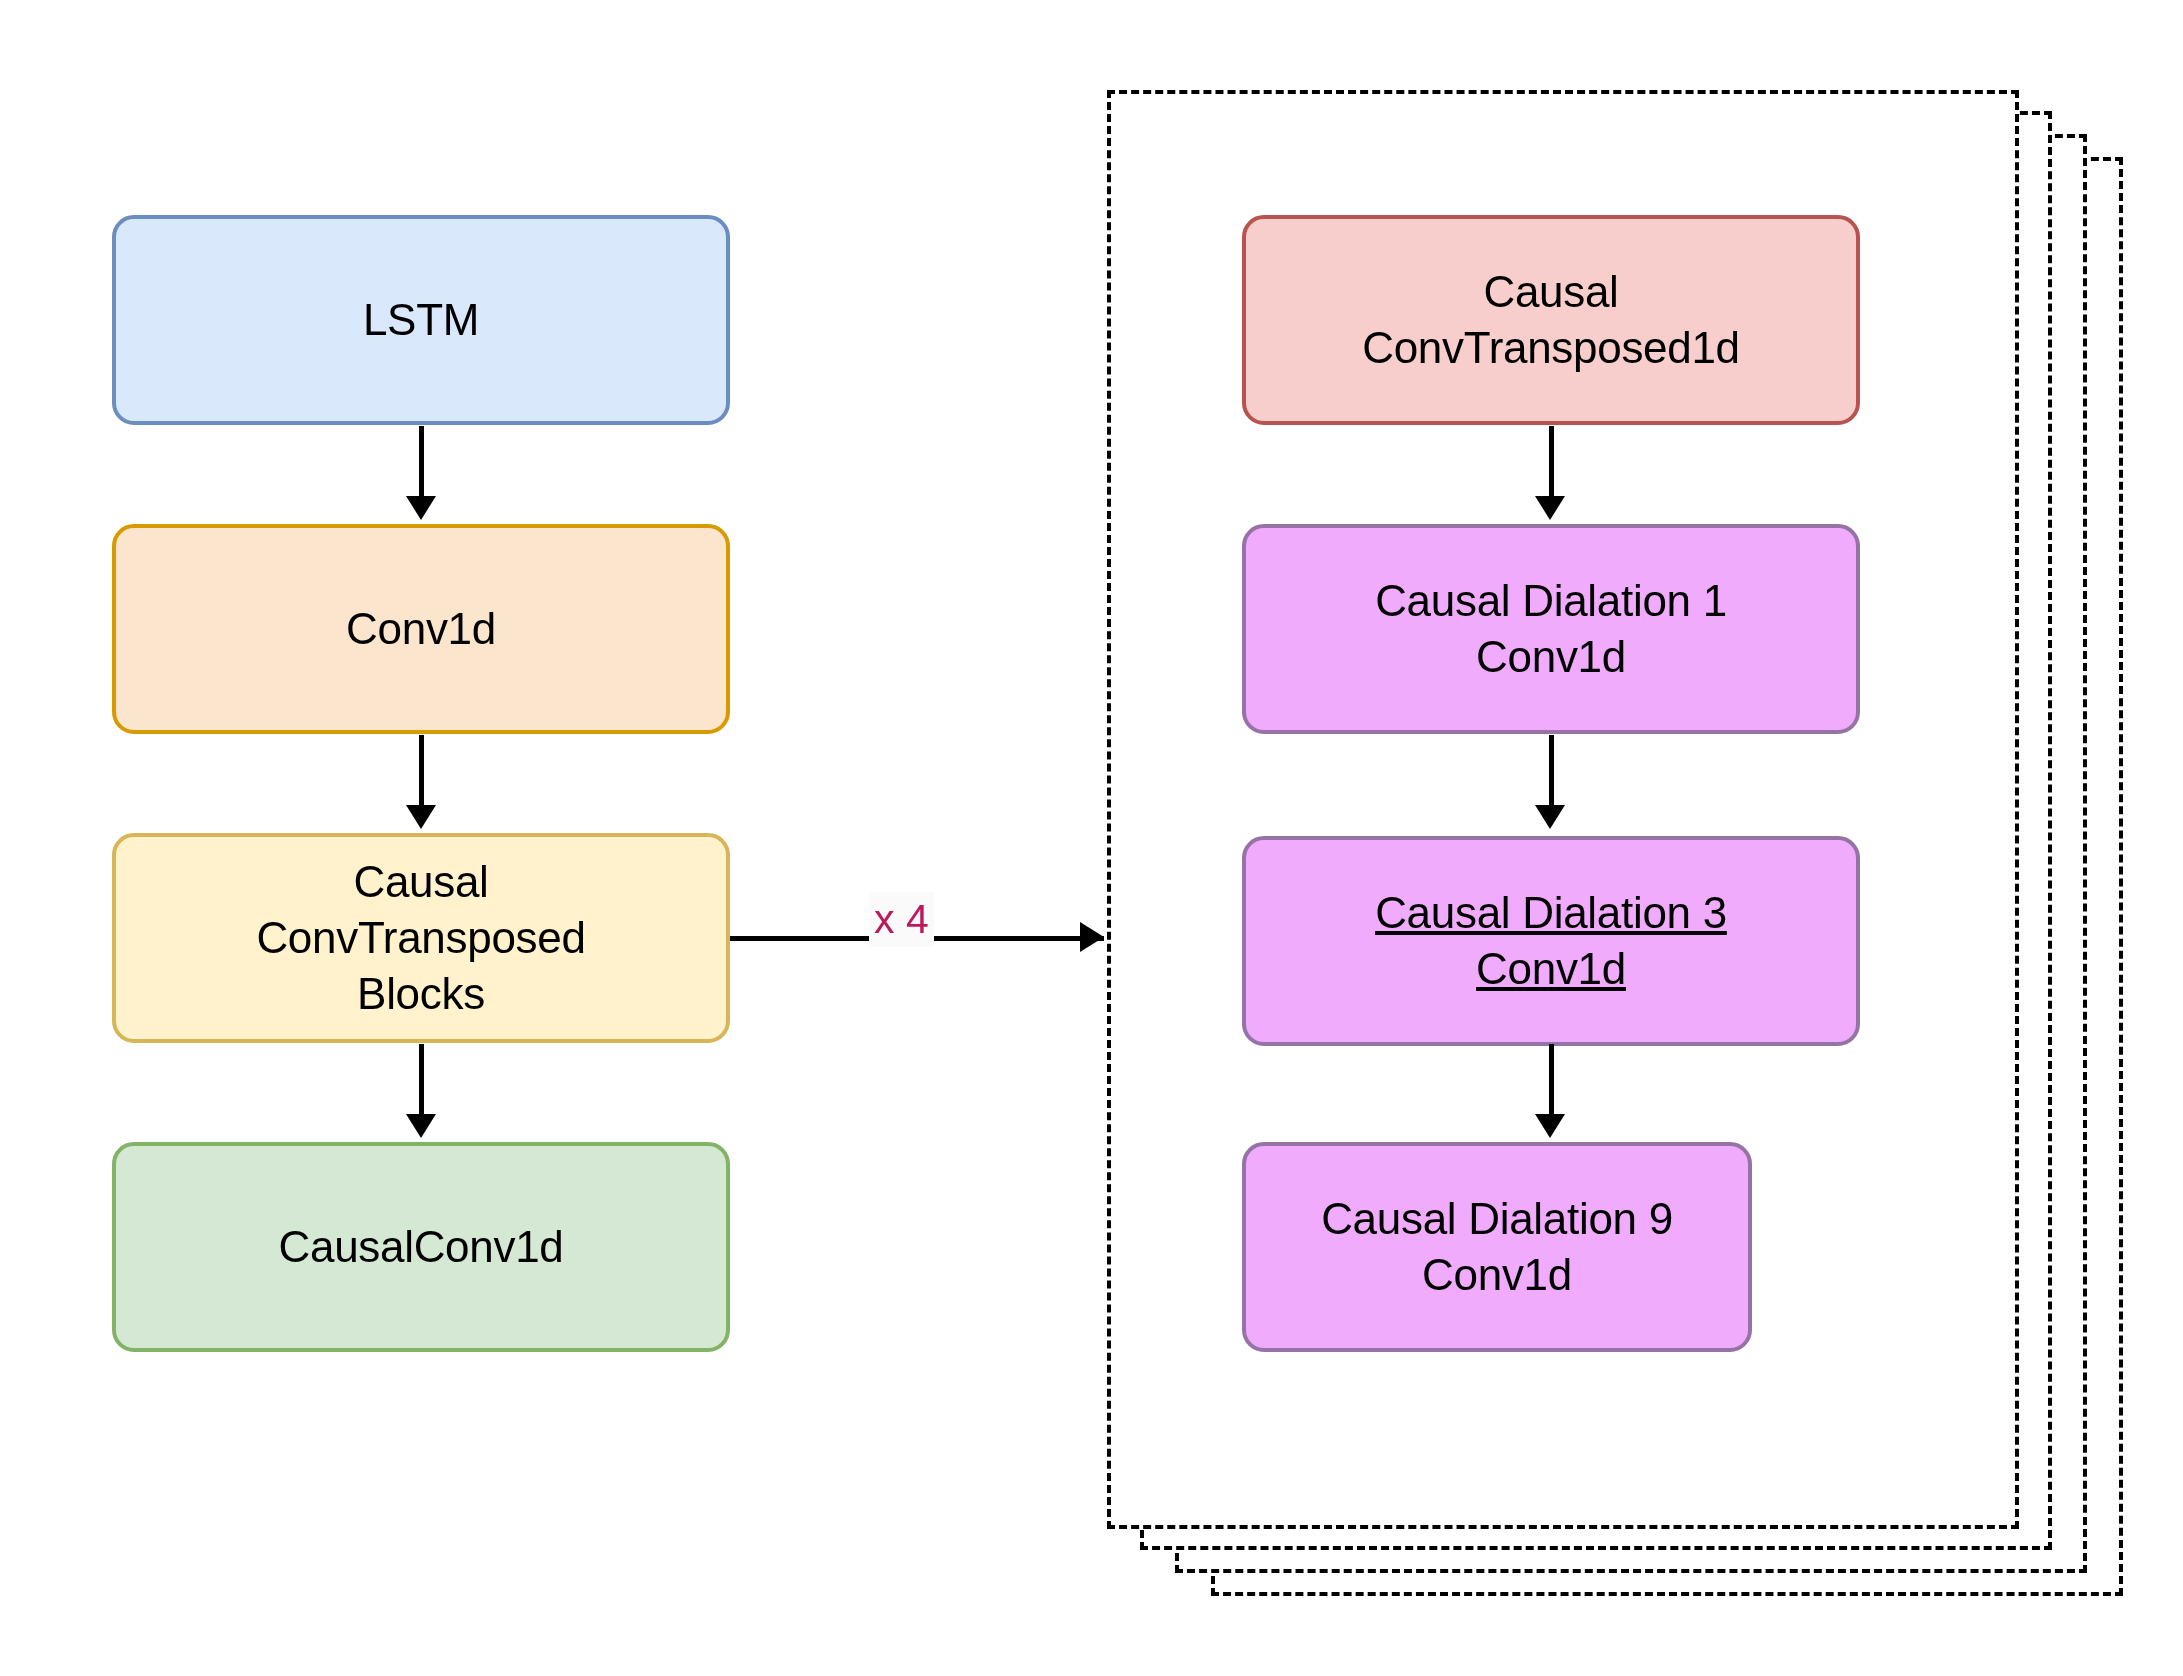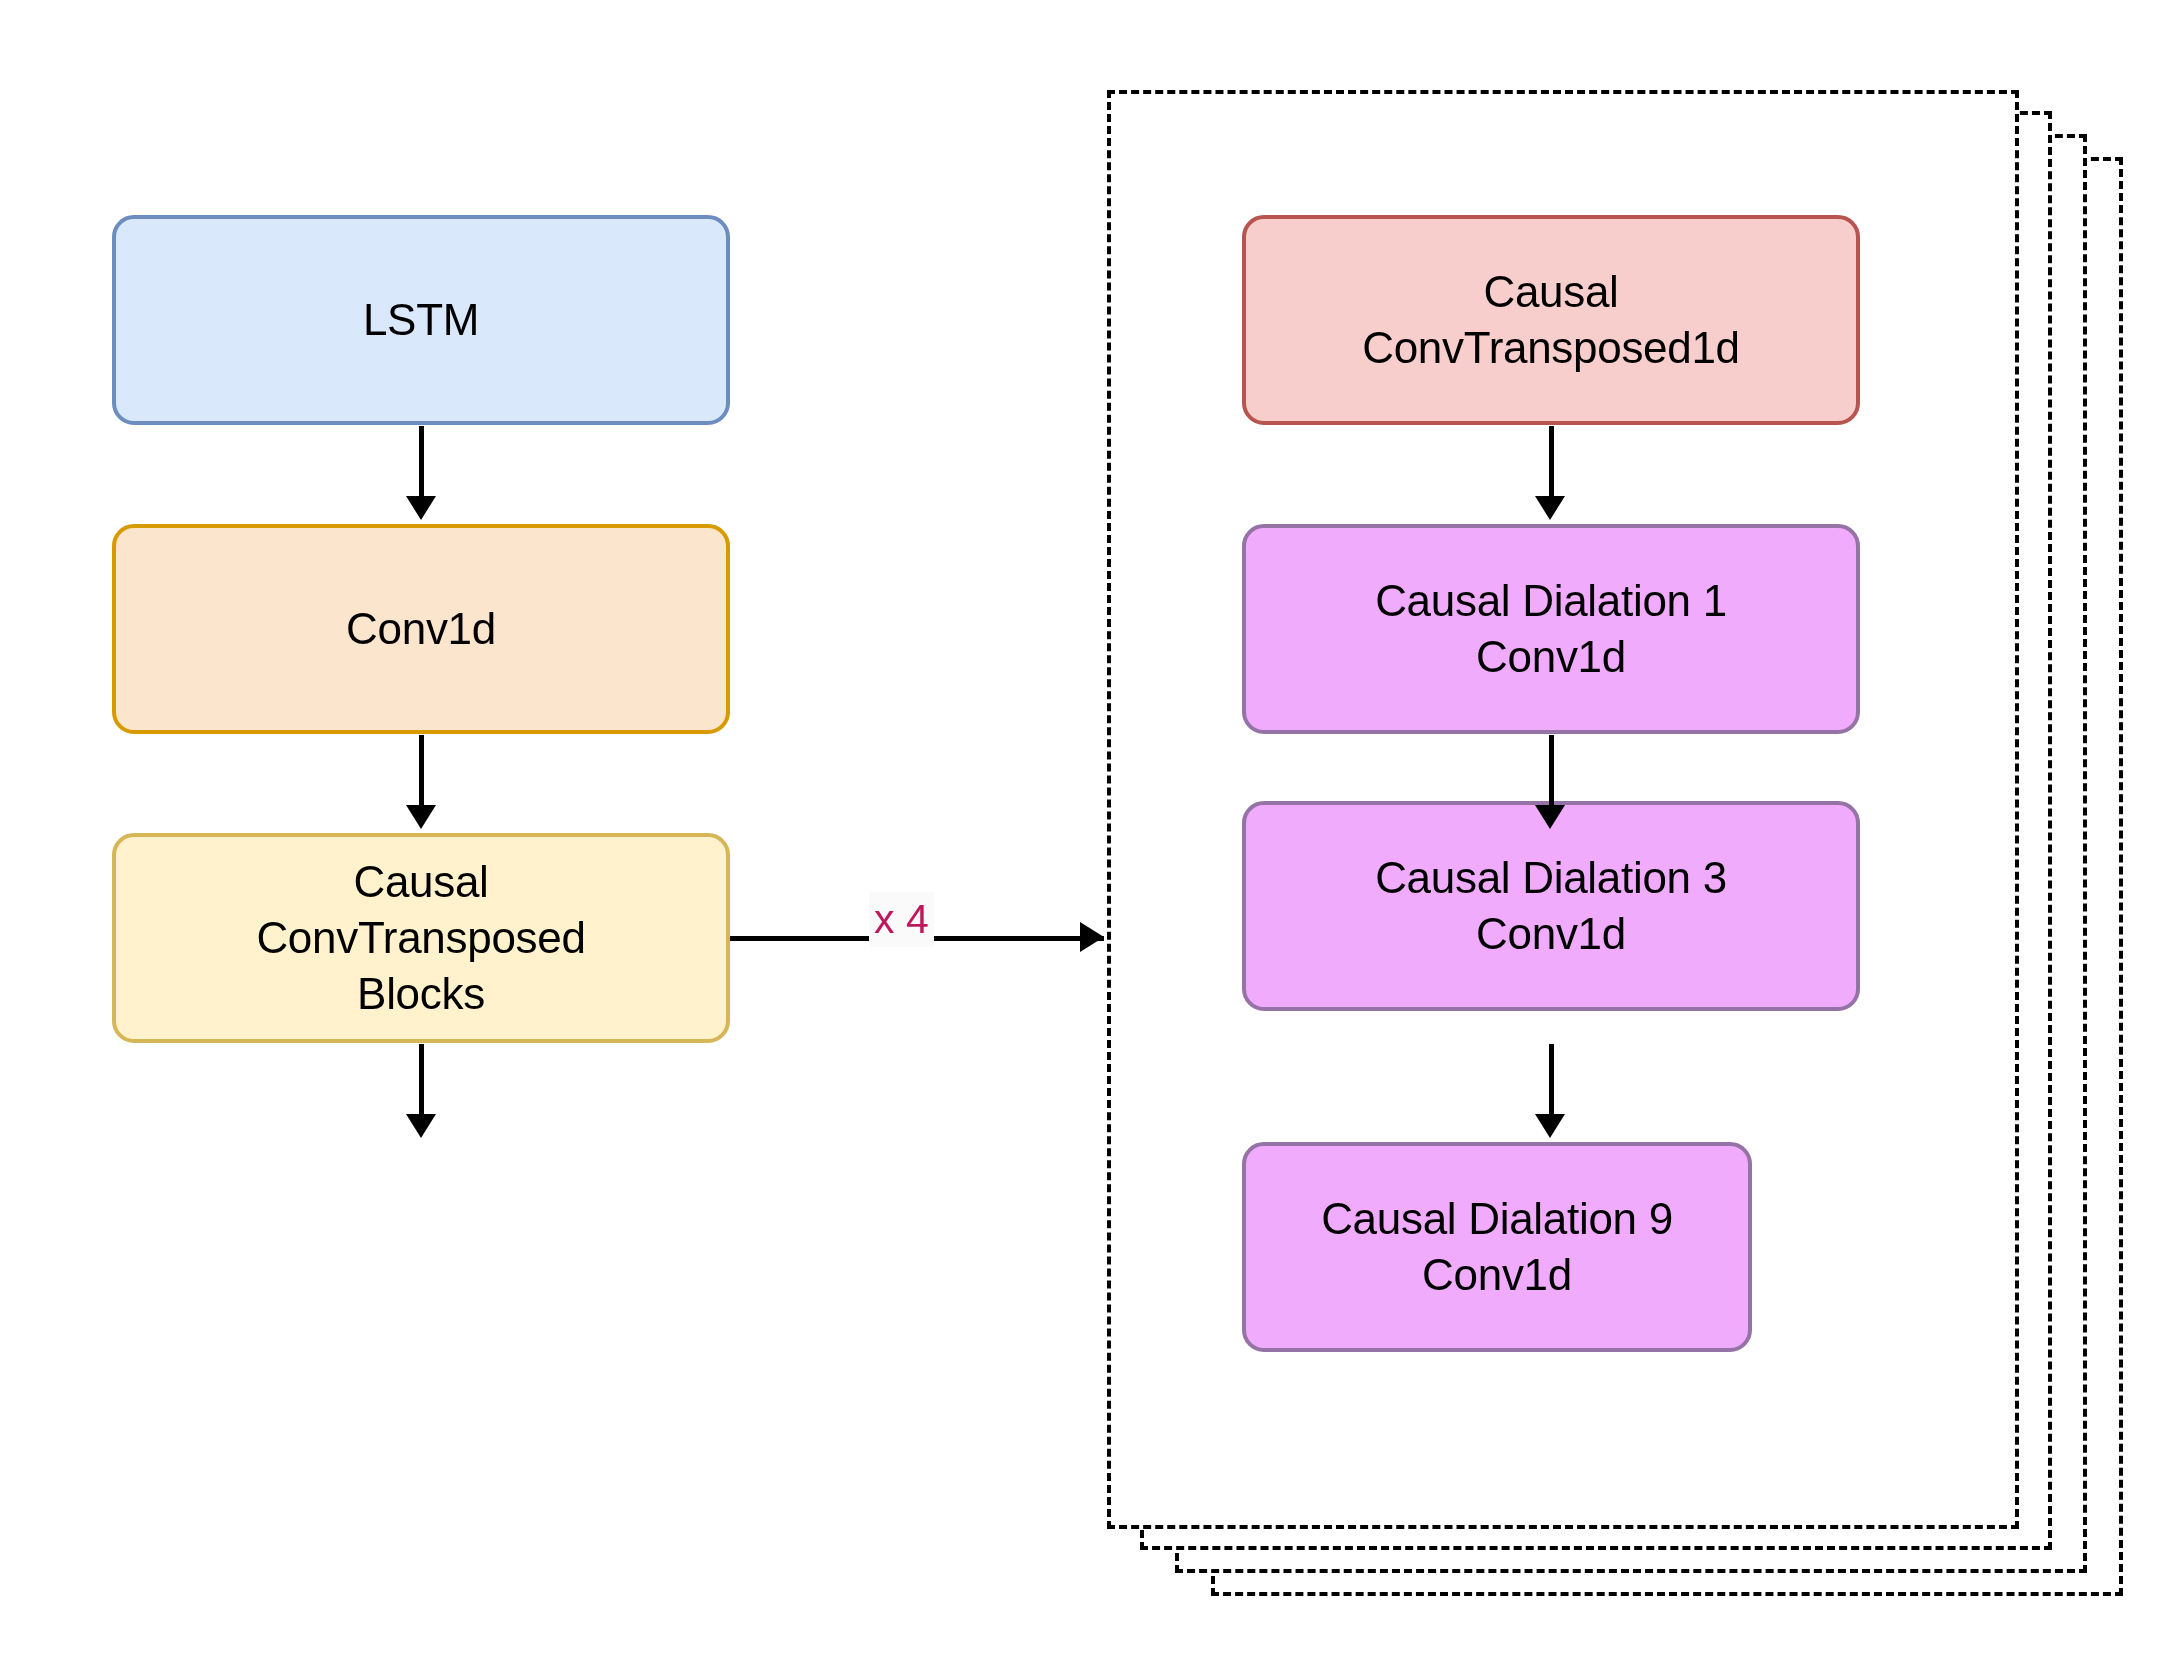--- a/index.html
+++ b/index.html
@@ -107,41 +107,42 @@
   <div class="group-frame solid-bg" style="left:1107px; top:90px; width:912px; height:1439px;"></div>
 
   <div class="node fill-blue" style="left:112px; top:215px; width:618px; height:210px;">LSTM</div>
 
   <div class="node fill-orange" style="left:112px; top:524px; width:618px; height:210px;">Conv1d</div>
 
   <div class="node fill-yellow" style="left:112px; top:833px; width:618px; height:210px;">Causal
 ConvTransposed
 Blocks</div>
 
+  <div class="node fill-green" style="left:112px; top:1142px; width:618px; height:210px;">CausalConv1d</div>
 
   <div class="vline" style="left:419px; top:426px; height:75px;"></div>
   <div class="arrowhead-down" style="left:406px; top:496px;"></div>
 
   <div class="vline" style="left:419px; top:735px; height:75px;"></div>
   <div class="arrowhead-down" style="left:406px; top:805px;"></div>
 
   <div class="vline" style="left:419px; top:1044px; height:75px;"></div>
   <div class="arrowhead-down" style="left:406px; top:1114px;"></div>
 
   <div class="hline" style="left:730px; top:936px; width:374px;"></div>
   <div class="arrowhead-right" style="left:1080px; top:922px;"></div>
   <div class="edge-label" style="left:869px; top:892px;">x 4</div>
 
   <div class="node fill-red" style="left:1242px; top:215px; width:618px; height:210px;">Causal
 ConvTransposed1d</div>
 
   <div class="node fill-purple" style="left:1242px; top:524px; width:618px; height:210px;">Causal Dialation 1
 Conv1d</div>
 
-  <div class="node fill-purple" style="left:1242px; top:801px; width:618px; height:210px;">Causal Dialation 3
+  <div class="node fill-purple" style="left:1242px; top:836px; width:618px; height:210px;text-decoration:underline;">Causal Dialation 3
 Conv1d</div>
 
   <div class="node fill-purple" style="left:1242px; top:1142px; width:510px; height:210px;">Causal Dialation 9
 Conv1d</div>
 
   <div class="vline" style="left:1549px; top:426px; height:75px;"></div>
   <div class="arrowhead-down" style="left:1535px; top:496px;"></div>
 
   <div class="vline" style="left:1549px; top:735px; height:75px;"></div>
   <div class="arrowhead-down" style="left:1535px; top:805px;"></div>

